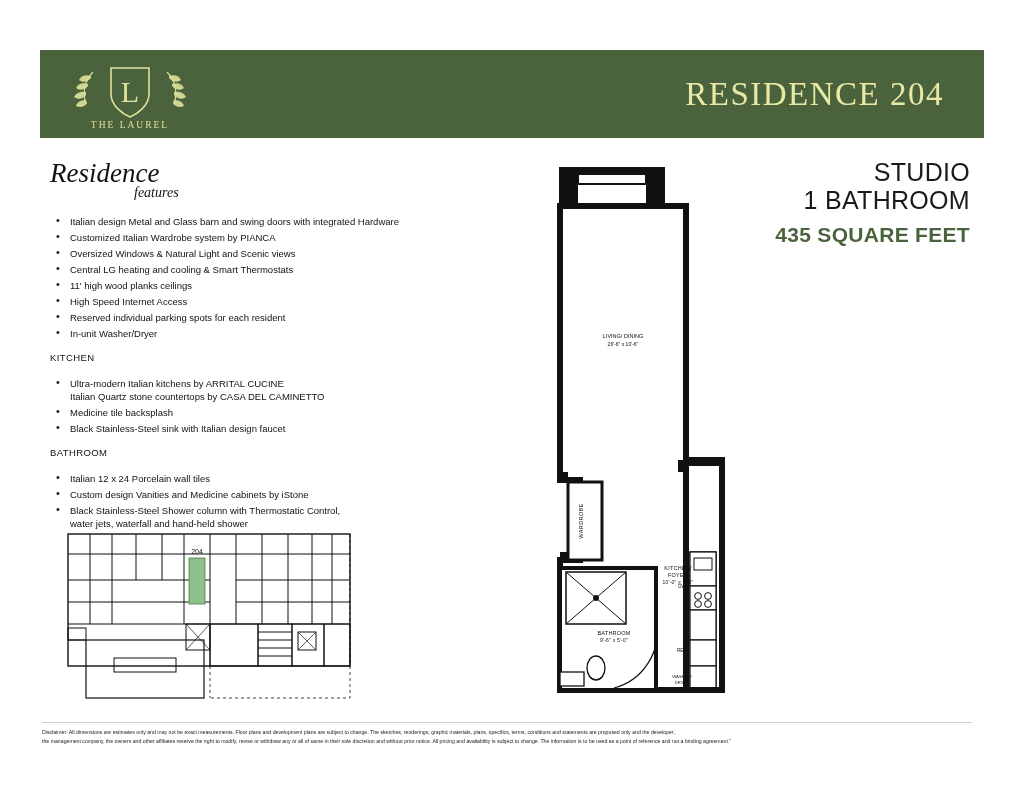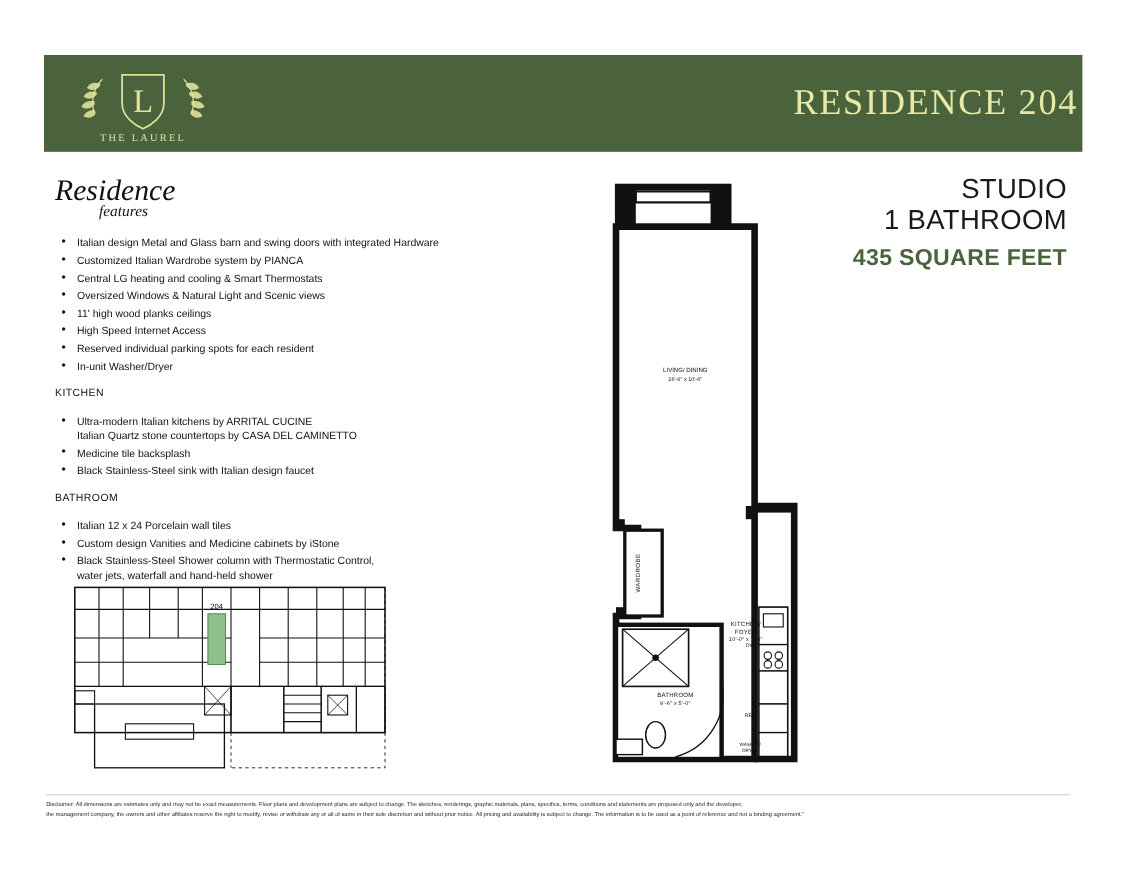--- a/index.html
+++ b/index.html
@@ -33,21 +33,21 @@
     display: flex;
     align-items: center;
     justify-content: center;
   }
   .logo-svg { display: block; }
   .residence-title {
     color: #e8e9a6;
     font-family: "Liberation Serif", serif;
     font-size: 33px;
     letter-spacing: 1.5px;
-    padding-right: 4px;
+    padding-right: 40px;
     white-space: nowrap;
   }
 
   
   .features {
     position: absolute;
     left: 50px;
     top: 160px;
     width: 420px;
   }
@@ -57,21 +57,21 @@
     font-size: 27px;
     color: #111;
     line-height: 1;
   }
   .features-sub {
     font-family: "Liberation Serif", serif;
     font-style: italic;
     font-size: 14px;
     color: #111;
     text-align: left;
-    margin-left: 40px;
+    margin-left: 84px;
     margin-top: -2px;
   }
   ul.feat-list {
     list-style: none;
     margin: 14px 0 0 0;
     padding: 0;
   }
   ul.feat-list li {
     position: relative;
     font-size: 9.5px;
@@ -205,22 +205,22 @@
   <div class="residence-title">RESIDENCE 204</div>
 </div>
 
 <div class="features">
   <div class="features-heading">Residence</div>
   <div class="features-sub">features</div>
 
   <ul class="feat-list">
     <li>Italian design Metal and Glass barn and swing doors with integrated Hardware</li>
     <li>Customized Italian Wardrobe system by PIANCA</li>
+    <li>Oversized Windows &amp; Natural Light and Scenic views</li>
     <li>Central LG heating and cooling &amp; Smart Thermostats</li>
-    <li>Oversized Windows &amp; Natural Light and Scenic views</li>
     <li>11' high wood planks ceilings</li>
     <li>High Speed Internet Access</li>
     <li>Reserved individual parking spots for each resident</li>
     <li>In-unit Washer/Dryer</li>
   </ul>
 
   <div class="sub-heading">KITCHEN</div>
   <ul class="feat-list">
     <li style="white-space:pre-line">Ultra-modern Italian kitchens by ARRITAL CUCINE
 Italian Quartz stone countertops by CASA DEL CAMINETTO</li>

